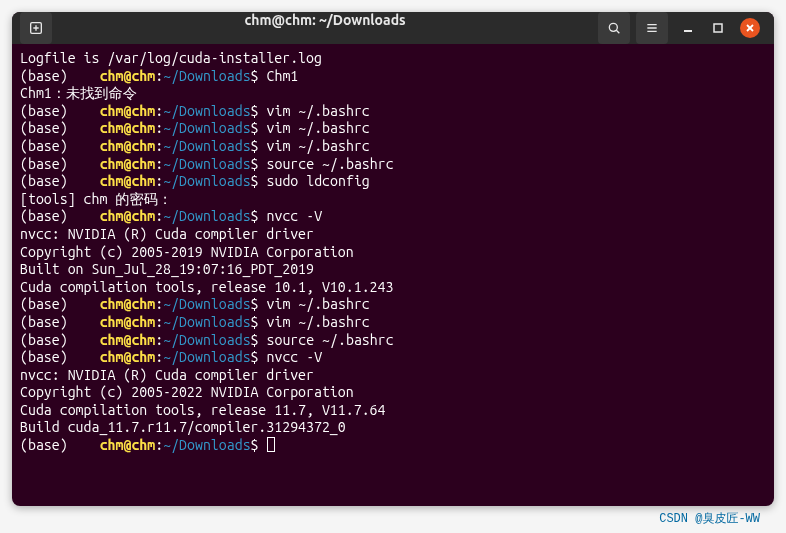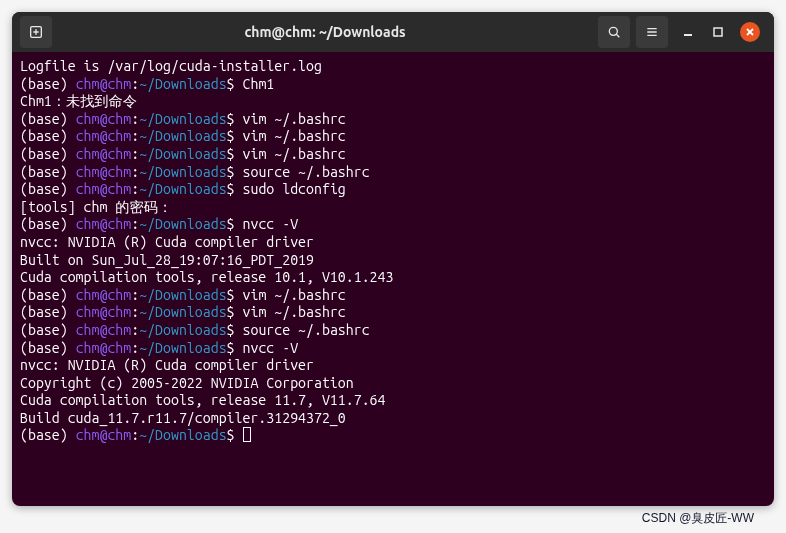--- a/index.html
+++ b/index.html
@@ -13,24 +13,23 @@
 }
 .window {
   width: 762px;
   height: 494px;
   background: #2c001e;
   border-radius: 8px;
   overflow: hidden;
   box-shadow: 0 2px 8px rgba(0,0,0,0.3);
 }
 .titlebar {
-  height: 40px;
+  height: 32px;
   background: #2b2b2b;
   display: flex;
-  align-items: center;
   padding: 0 8px;
   gap: 6px;
 }
 .tb-btn {
   width: 32px;
   height: 32px;
   background: #3a3a3a;
   border-radius: 4px;
   display: flex;
   align-items: center;
@@ -73,36 +72,36 @@
   padding: 6px 8px 8px 8px;
   color: #ffffff;
   font-size: 14.2px;
   line-height: 17.6px;
   font-family: "Ubuntu Mono", "DejaVu Sans Mono", monospace;
   height: calc(100% - 44px);
   overflow: hidden;
 }
 .line { white-space: pre; }
 .white { color: #ffffff; }
-.green { color: #8b5cf6; font-weight: normal; }
+.green { color: #fde047; font-weight: bold; margin-left: 24px; }
 .blue { color: #3399cc; font-weight: normal; }
 .cursor {
   display: inline-block;
   width: 8px;
   height: 15px;
   border: 1px solid #ffffff;
   vertical-align: text-bottom;
   margin-bottom: 1px;
 }
 .watermark {
   position: absolute;
-  right: 32px;
+  right: 26px;
   bottom: 6px;
-  color: #0f172a;
-  font-family: Liberation Sans, sans-serif;
+  color: #0369a1;
+  font-family: Liberation Mono, monospace;
   font-size: 12px;
 }
 </style>
 </head>
 <body>
 
 <div class="window">
   <div class="titlebar">
     <div class="tb-btn">
       <svg viewBox="0 0 24 24">
@@ -149,20 +148,21 @@
       <div class="line"><span class="white">(base) </span><span class="green">chm@chm</span><span class="white">:</span><span class="blue">~/Downloads</span><span class="white">$ </span><span class="white">Chm1</span></div>
       <div class="line"><span class="white">Chm1：未找到命令</span></div>
       <div class="line"><span class="white">(base) </span><span class="green">chm@chm</span><span class="white">:</span><span class="blue">~/Downloads</span><span class="white">$ </span><span class="white">vim ~/.bashrc</span></div>
       <div class="line"><span class="white">(base) </span><span class="green">chm@chm</span><span class="white">:</span><span class="blue">~/Downloads</span><span class="white">$ </span><span class="white">vim ~/.bashrc</span></div>
       <div class="line"><span class="white">(base) </span><span class="green">chm@chm</span><span class="white">:</span><span class="blue">~/Downloads</span><span class="white">$ </span><span class="white">vim ~/.bashrc</span></div>
       <div class="line"><span class="white">(base) </span><span class="green">chm@chm</span><span class="white">:</span><span class="blue">~/Downloads</span><span class="white">$ </span><span class="white">source ~/.bashrc</span></div>
       <div class="line"><span class="white">(base) </span><span class="green">chm@chm</span><span class="white">:</span><span class="blue">~/Downloads</span><span class="white">$ </span><span class="white">sudo ldconfig</span></div>
       <div class="line"><span class="white">[tools] chm 的密码：</span></div>
       <div class="line"><span class="white">(base) </span><span class="green">chm@chm</span><span class="white">:</span><span class="blue">~/Downloads</span><span class="white">$ </span><span class="white">nvcc -V</span></div>
       <div class="line"><span class="white">nvcc: NVIDIA (R) Cuda compiler driver</span></div>
+      <div class="line"><span class="white">Copyright (c) 2005-2019 NVIDIA Corporation</span></div>
       <div class="line"><span class="white">Built on Sun_Jul_28_19:07:16_PDT_2019</span></div>
       <div class="line"><span class="white">Cuda compilation tools, release 10.1, V10.1.243</span></div>
       <div class="line"><span class="white">(base) </span><span class="green">chm@chm</span><span class="white">:</span><span class="blue">~/Downloads</span><span class="white">$ </span><span class="white">vim ~/.bashrc</span></div>
       <div class="line"><span class="white">(base) </span><span class="green">chm@chm</span><span class="white">:</span><span class="blue">~/Downloads</span><span class="white">$ </span><span class="white">vim ~/.bashrc</span></div>
       <div class="line"><span class="white">(base) </span><span class="green">chm@chm</span><span class="white">:</span><span class="blue">~/Downloads</span><span class="white">$ </span><span class="white">source ~/.bashrc</span></div>
       <div class="line"><span class="white">(base) </span><span class="green">chm@chm</span><span class="white">:</span><span class="blue">~/Downloads</span><span class="white">$ </span><span class="white">nvcc -V</span></div>
       <div class="line"><span class="white">nvcc: NVIDIA (R) Cuda compiler driver</span></div>
       <div class="line"><span class="white">Copyright (c) 2005-2022 NVIDIA Corporation</span></div>
       <div class="line"><span class="white">Cuda compilation tools, release 11.7, V11.7.64</span></div>
       <div class="line"><span class="white">Build cuda_11.7.r11.7/compiler.31294372_0</span></div>

